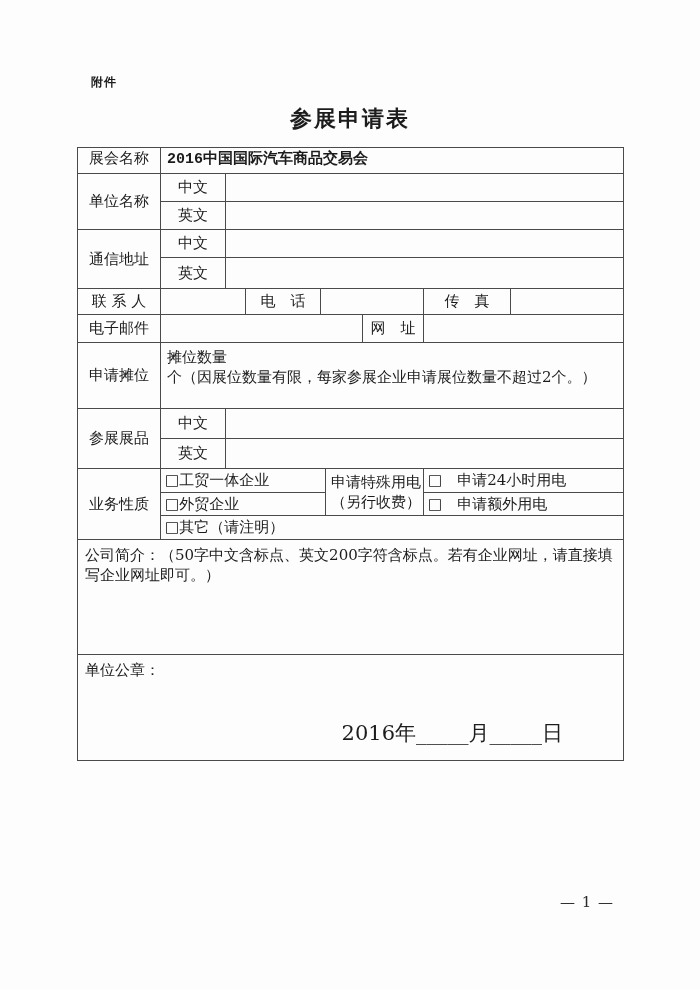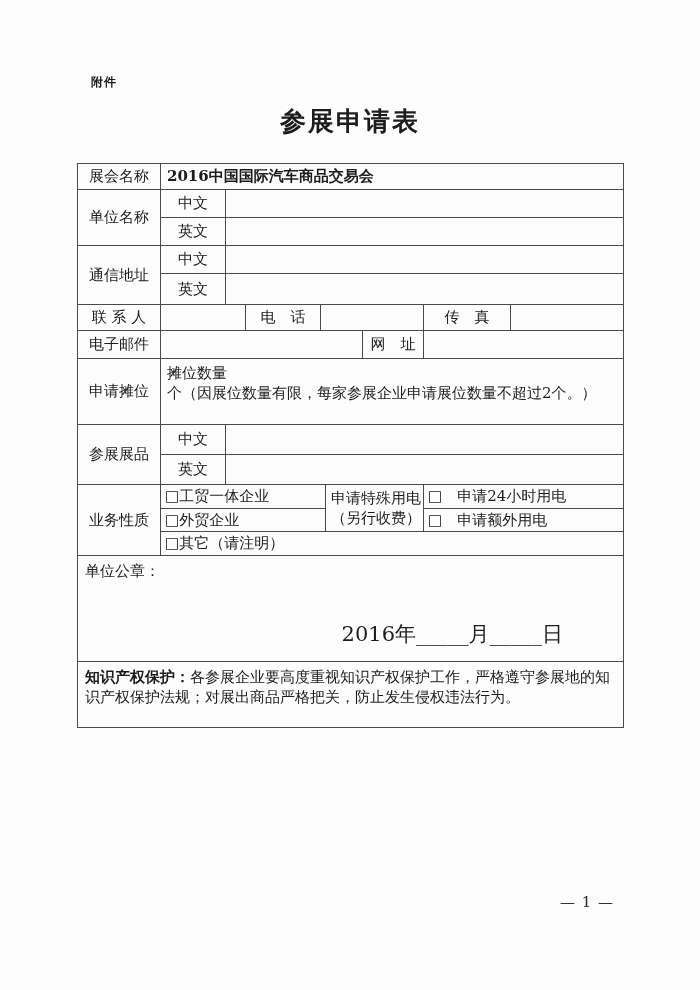--- a/index.html
+++ b/index.html
@@ -3,24 +3,24 @@
 <meta charset="utf-8">
 <style>
   html,body{margin:0;padding:0;background:#e8e8e8;}
   .page{
     position:relative;width:700px;height:990px;background:#fdfdfd;
     font-family:"DejaVu Serif","Liberation Serif",serif;
     color:#1c1c1c;overflow:hidden;margin:0 auto;
   }
   .attachment{position:absolute;left:91px;top:74px;font-size:12px;font-weight:bold;letter-spacing:1px;}
   .title{position:absolute;left:0;top:104px;width:100%;margin:0;text-align:center;
-         font-size:26px;font-weight:bold;letter-spacing:2px;}
+         font-size:22px;font-weight:bold;letter-spacing:2px;}
   .form-wrap{position:absolute;left:77px;top:147px;width:546px;}
   table.t{border-collapse:collapse;table-layout:fixed;width:546px;margin-top:-1px;}
-  table.t:first-child{margin-top:16px;}
+  table.t:first-child{margin-top:0;font-family:Liberation Mono, monospace;}
   td{border:1px solid #4a4a4a;font-size:15px;line-height:1.35;padding:1px 4px;
      overflow:hidden;vertical-align:middle;}
   td.lbl{text-align:center;padding:1px 2px;}
   td.val{padding-left:6px;}
   td.input{background:transparent;}
   .bold{font-weight:bold;}
   td.topcell{vertical-align:top;padding:4px 6px;}
   .booth-line{white-space:nowrap;}
   td.opt{padding-left:4px;white-space:nowrap;}
   .sp-line{text-align:right;padding-left:1px;white-space:nowrap;}
@@ -162,45 +162,45 @@
       <tr style="height:23px">
         <td class="opt">□外贸企业</td>
         <td class="opt">□　申请额外用电</td>
       </tr>
       <tr style="height:23px">
         <td class="opt" colspan="3">□其它（请注明）</td>
       </tr>
     </tbody>
       </table>
 
+    <table class="t">
+      <colgroup>
+          <col style="width:546px">
+        </colgroup>
+      <tbody>
+          <tr style="height:115px">
+        <td class="bigblock">
+          <span>公司简介：（50字中文含标点、英文200字符含标点。若有企业网址，请直接填写企业网址即可。）</span>
+        </td>
+      </tr>
+    </tbody>
+      </table>
 
     <table class="t">
       <colgroup>
           <col style="width:546px">
         </colgroup>
       <tbody>
           <tr style="height:106px">
         <td class="bigblock">
           <div>单位公章：</div>
           <div class="seal-date">2016年_____月_____日</div>
         </td>
       </tr>
     </tbody>
       </table>
 
-    <table class="t">
-      <colgroup>
-          <col style="width:546px">
-        </colgroup>
-      <tbody>
-          <tr style="height:66px">
-        <td class="bigblock">
-          <span class="bold">知识产权保护：</span><span>各参展企业要高度重视知识产权保护工作，严格遵守参展地的知识产权保护法规；对展出商品严格把关，防止发生侵权违法行为。</span>
-        </td>
-      </tr>
-    </tbody>
-      </table>
 
   </div>
 
   <div class="pagenum">—  1  —</div>
 
 </div>
 
 </body></html>

